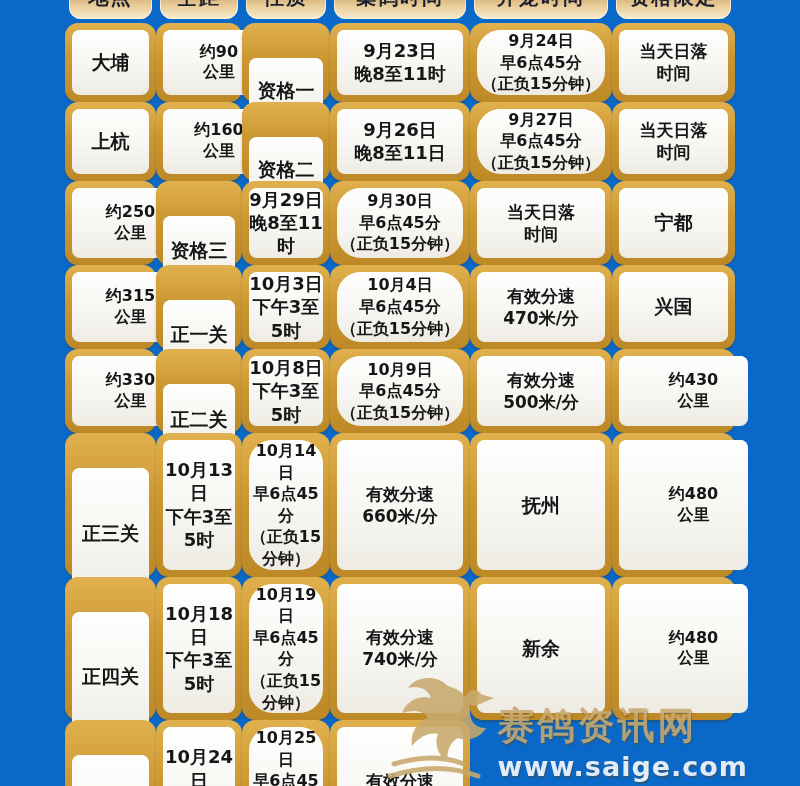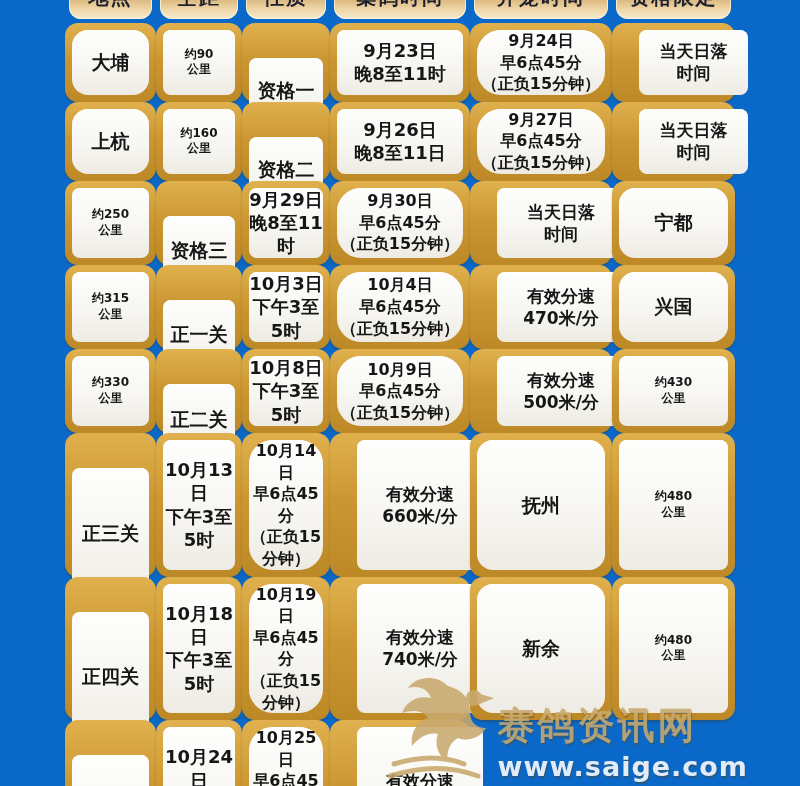--- a/index.html
+++ b/index.html
@@ -36,26 +36,26 @@
     box-shadow:0 2px 2px rgba(70,45,0,.30);
   }
   .cell-inner{
     width:100%;height:100%;border-radius:8px;
     background:linear-gradient(180deg,#fefefd 0%,#f7f6f2 55%,#edebe3 100%);
     box-shadow:inset 0 1px 0 rgba(255,255,255,.9);
     display:flex;align-items:center;justify-content:center;
     text-align:center;white-space:pre-line;
     color:#161616;line-height:1.3;
   }
-  .c0 .cell-inner{font-size:19px;border-radius:16px;}
-  .c1 .cell-inner{font-size:12px;}
+  .c0 .cell-inner{font-size:19px;}
+  .c1 .cell-inner{font-size:16px;padding-left:20px;}
   .c2 .cell-inner{font-size:19px;margin-top:28px;}
   .c3 .cell-inner{font-size:18px;}
   .c4 .cell-inner{font-size:16px;line-height:1.35;border-radius:24px;}
-  .c5 .cell-inner{font-size:17px;margin-left:20px;}
+  .c5 .cell-inner{font-size:17px;}
   
   .watermark{
     position:absolute;right:52px;bottom:4px;display:flex;align-items:flex-end;
     opacity:.88;z-index:5;pointer-events:none;
   }
   .wm-logo{width:140px;height:120px;margin-right:-18px;margin-bottom:-6px;}
   .wm-text{text-align:left;}
   .wm-name{font-size:37px;color:#c8a96e;letter-spacing:3px;
     text-shadow:1px 2px 1px rgba(90,65,20,.45);}
   .wm-url{font-size:27px;color:#ffffff;letter-spacing:1px;

